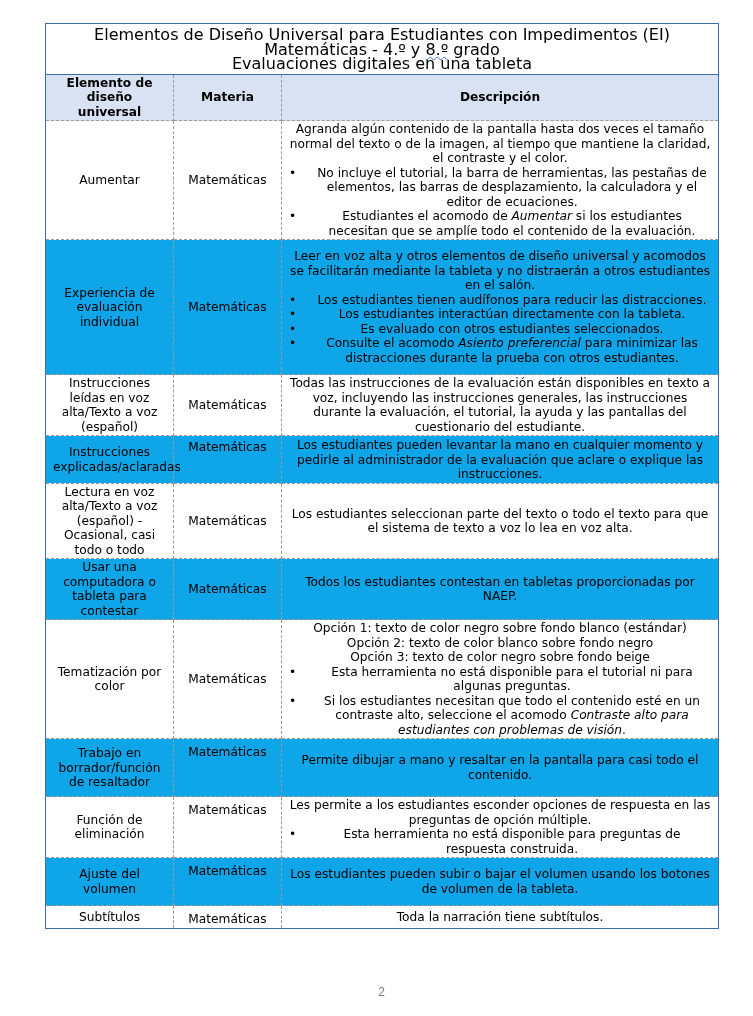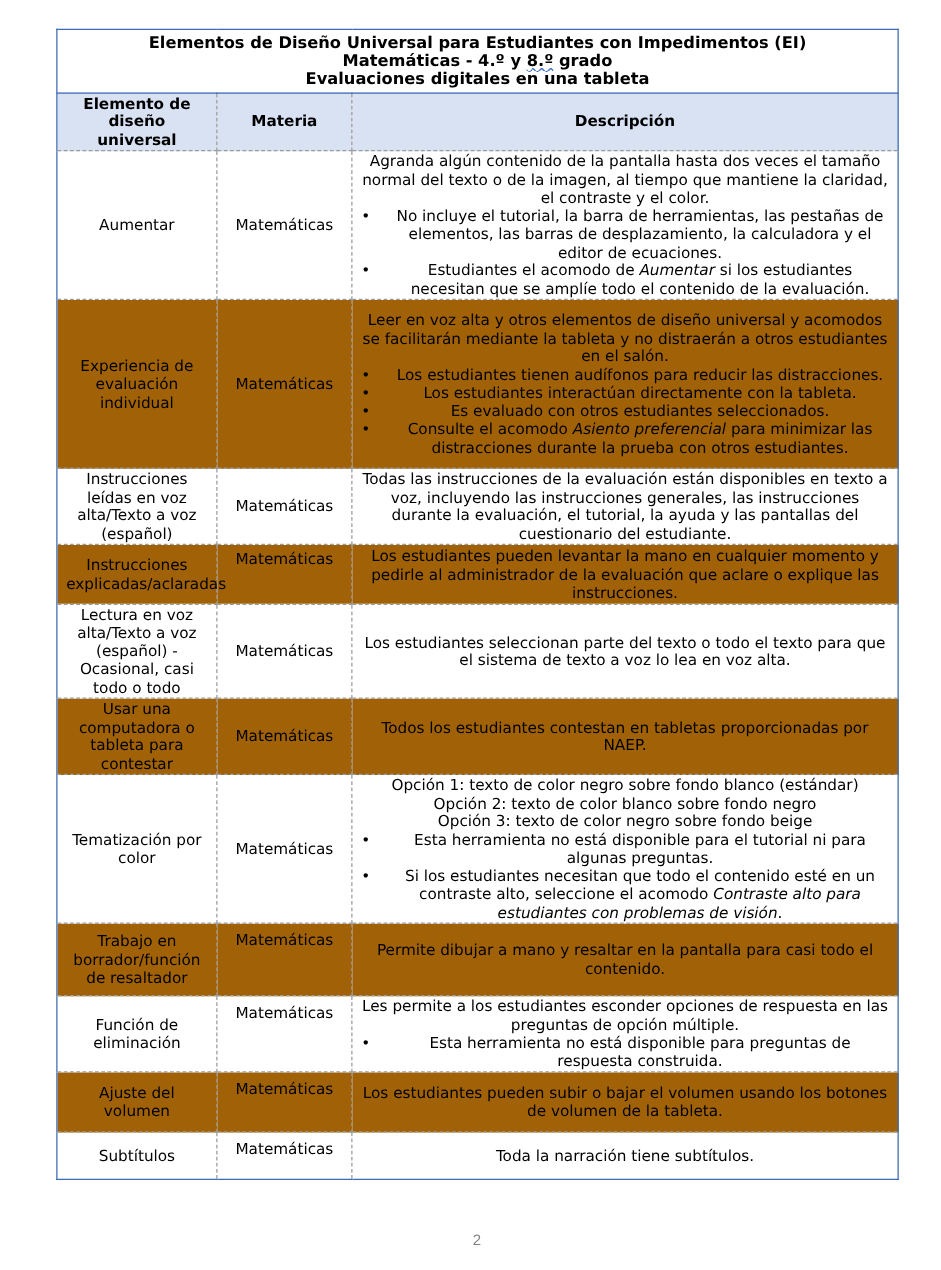--- a/index.html
+++ b/index.html
@@ -10,28 +10,28 @@
     .doc-table {
       position: absolute; left: 45px; top: 23px; width: 673px;
       border-collapse: collapse; table-layout: fixed;
       font-size: 12.2px; line-height: 14.5px;
     }
     .doc-table td, .doc-table th {
       border: 1px dashed #9a9a9a; vertical-align: middle; padding: 1px 7px 1px 7px;
       text-align: center; font-weight: normal;
     }
     .doc-table tr.title-row td {
-      text-align: center; font-weight: bold; font-size: 13px; line-height: 14.6px;
+      text-align: center; font-weight: normal; font-size: 16px; line-height: 14.6px;
       padding: 4px 6px 2px 6px; border-top: 1px solid #3d6bb3; border-left: 1px solid #3d6bb3; border-right: 1px solid #3d6bb3;
       border-bottom: 1px solid #3d6bb3;
     }
     .doc-table tr.header-row th {
       background: #d9e2f3; font-weight: bold; height: 38px;
     }
-    .doc-table tr.shaded td { background: #a16207; }
+    .doc-table tr.shaded td { background: #0ea5e9; }
     .doc-table tr td:first-child, .doc-table tr th:first-child { border-left: 1px solid #3d6bb3; }
     .doc-table tr td:last-child, .doc-table tr th:last-child { border-right: 1px solid #3d6bb3; }
     .doc-table tr.last-row td { border-bottom: 1px solid #3d6bb3; }
     .col1 { width: 128px; }
     .col2 { width: 108px; }
     .col3 { width: 437px; }
     td.top { vertical-align: top; padding-top: 2px; }
     .desc p { margin: 0; }
     .desc ul { margin: 0; padding: 0; list-style: none; }
     .desc li { position: relative; padding-left: 24px; }
@@ -150,21 +150,21 @@
           </ul>
         </td>
       </tr>
       <tr class="shaded" style="height: 48px; padding-left: 40px;">
         <td>Ajuste del volumen</td>
         <td class="top" style="padding-top: 6px;">Matemáticas</td>
         <td class="desc">
           <p>Los estudiantes pueden subir o bajar el volumen usando los botones de volumen de la tableta.</p>
         </td>
       </tr>
-      <tr class=" last-row" style="height: 38px;">
+      <tr class=" last-row" style="height: 22px;">
         <td>Subtítulos</td>
         <td class="top" style="padding-top: 6px;">Matemáticas</td>
         <td class="desc">
           <p>Toda la narración tiene subtítulos.</p>
         </td>
       </tr>
     </tbody>
 </table>
 
 <div class="page-number">2</div>

